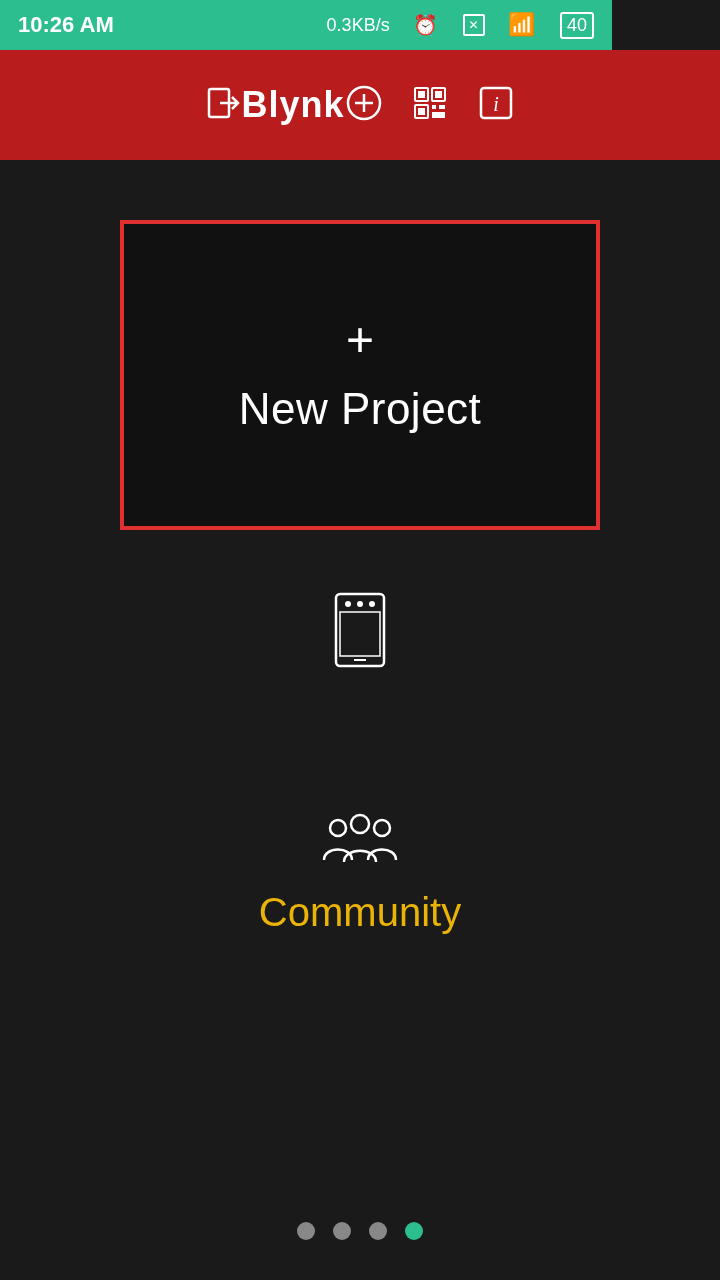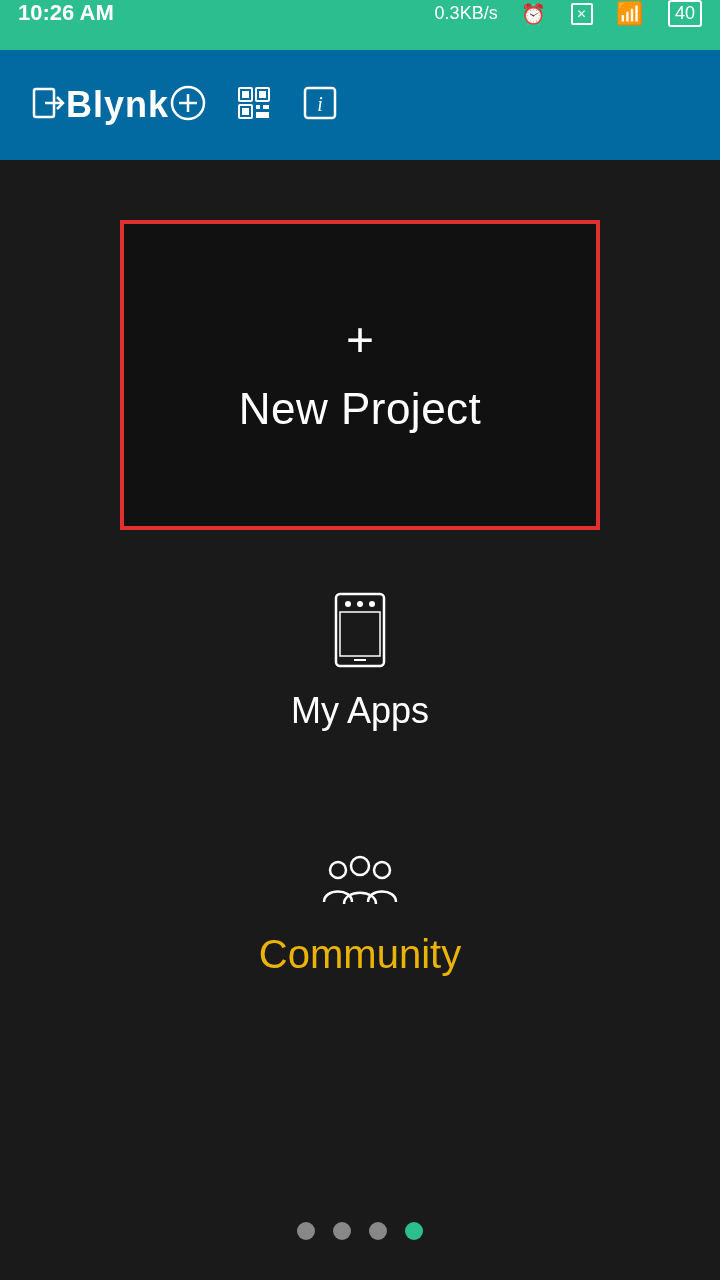--- a/index.html
+++ b/index.html
@@ -8,49 +8,49 @@
       width: 720px;
       height: 1280px;
       background: #1a1a1a;
       font-family: 'Arial', sans-serif;
       overflow: hidden;
       position: relative;
     }
 
     
     #status-bar {
-      width: 720px;
+      width: 612px;
       height: 50px;
       background: #2dbe8f;
       display: flex;
-      align-items: flex-start;
+      align-items: center;
       justify-content: space-between;
       padding: 0 18px;
     }
     #status-time {
       color: #fff;
       font-size: 22px;
       font-weight: bold;
     }
     #status-right {
       display: flex;
       align-items: center;
       gap: 24px;
       color: #fff;
       font-size: 18px;
     }
 
     
     #top-bar {
       width: 720px;
       height: 110px;
-      background: #0369a1;
-      display: flex;
-      align-items: center;
-      justify-content: flex-start;
+      background: #b91c1c;
+      display: flex;
+      align-items: center;
+      justify-content: center;
       padding: 0 30px;
     }
     #app-title {
       color: #fff;
       font-size: 36px;
       font-weight: bold;
       letter-spacing: 1px;
     }
     .top-bar-icons {
       display: flex;
@@ -246,21 +246,20 @@
 
         <circle cx="20" cy="14" r="3" fill="white"></circle>
         <circle cx="32" cy="14" r="3" fill="white"></circle>
         <circle cx="44" cy="14" r="3" fill="white"></circle>
 
         <rect x="12" y="22" width="40" height="44" fill="none" stroke="white" stroke-width="1.5"></rect>
 
         <line x1="26" y1="70" x2="38" y2="70" stroke="white" stroke-width="2"></line>
       </svg>
     </div>
-    <div id="my-apps-label">My Apps</div>
   </div>
 
   <div id="community-section">
     <div id="community-icon">
       <svg class="community-svg" viewBox="0 0 80 60" fill="none" xmlns="http://www.w3.org/2000/svg">
 
         <circle cx="18" cy="18" r="8" stroke="white" stroke-width="2.5" fill="none"></circle>
         <path d="M4 50 C4 36 32 36 32 50" stroke="white" stroke-width="2.5" fill="none"></path>
 
         <circle cx="62" cy="18" r="8" stroke="white" stroke-width="2.5" fill="none"></circle>

